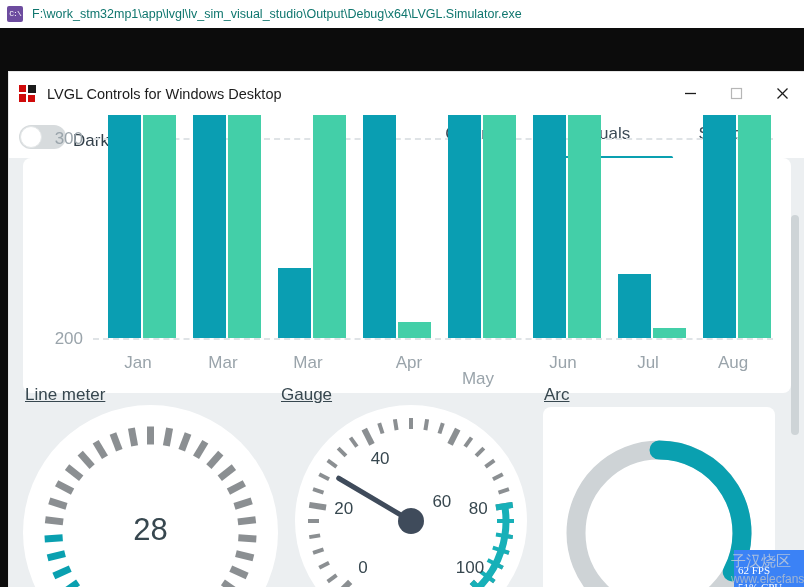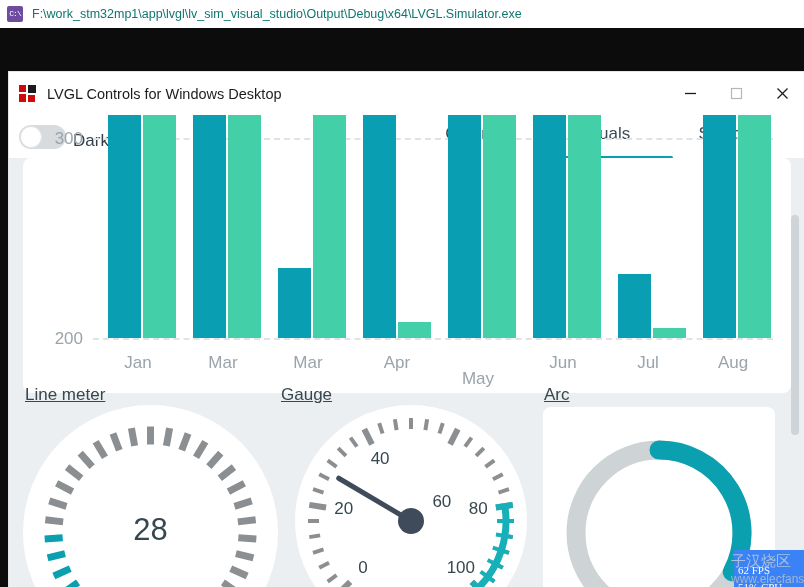--- a/index.html
+++ b/index.html
@@ -263,21 +263,21 @@
             <div class="bar b" style="left: 475px; height: 244px; background: rgb(67, 207, 168);"></div>
             <div class="bar a" style="left: 525px; height: 64px; background: rgb(10, 158, 178);"></div>
             <div class="bar b" style="left: 560px; height: 10px; background: rgb(67, 207, 168);"></div>
             <div class="bar a" style="left: 610px; height: 244px; background: rgb(10, 158, 178);"></div>
             <div class="bar b" style="left: 645px; height: 244px; background: rgb(67, 207, 168);"></div>
           </div>
         <div class="xlabels" id="chart-xlabels">
             <div class="xlabel" style="left: 5px;">Jan</div>
             <div class="xlabel" style="left: 90px;">Mar</div>
             <div class="xlabel" style="left: 175px;">Mar</div>
-            <div class="xlabel" style="left: 264px; text-align: center;">Apr</div>
+            <div class="xlabel" style="left: 276px; text-align: center;">Apr</div>
             <div class="xlabel" style="left: 345px; margin-top: 16px;">May</div>
             <div class="xlabel" style="left: 430px;">Jun</div>
             <div class="xlabel" style="left: 515px;">Jul</div>
             <div class="xlabel" style="left: 600px;">Aug</div>
           </div>
       </div>
 
       <div class="sec-title" style="left:16px; top:270px;">Line meter</div>
       <div class="sec-title" style="left:272px; top:270px;">Gauge</div>
       <div class="sec-title" style="left:535px; top:270px;">Arc</div>
@@ -358,21 +358,21 @@
             <line x1="176.81118318204315" y1="176.811183182043" x2="188.83199846221447" y2="188.8319984622143" stroke="#17b0b8" stroke-width="6"></line>
             <line x1="116" y1="116" x2="43.69766973166875" y2="73.24052107696878" stroke="#3f4b5b" stroke-width="5" stroke-linecap="round"></line>
             <circle cx="116" cy="116" r="13" fill="#3f4b5b"></circle>
           </svg>
         <div id="ga-labels">
             <div class="ga-tick-label" style="left: 67.9167px; top: 164.083px;">0</div>
             <div class="ga-tick-label" style="left: 48.8372px; top: 105.362px;">20</div>
             <div class="ga-tick-label" style="left: 85.1286px; top: 55.4116px;">40</div>
             <div class="ga-tick-label" style="left: 146.871px; top: 55.4116px; margin-top: 32px;">60</div>
             <div class="ga-tick-label" style="left: 183.163px; top: 105.362px;">80</div>
-            <div class="ga-tick-label" style="left: 160px; top: 164.083px; text-align: right;">100</div>
+            <div class="ga-tick-label" style="left: 175px; top: 164.083px;">100</div>
           </div>
         <div class="ga-value">28</div>
       </div>
 
       <div class="arc-card">
         <svg id="arc-svg" width="232" height="232" viewBox="0 0 232 232">
             <circle cx="116" cy="126" r="83" fill="none" stroke="#ced3d6" stroke-width="19"></circle>
             <path d="M 116 43 A 83 83 0 0 1 189.28465020729095 164.96613971122895" fill="none" stroke="#0aa0b0" stroke-width="19" stroke-linecap="round"></path>
           </svg>
       </div>

